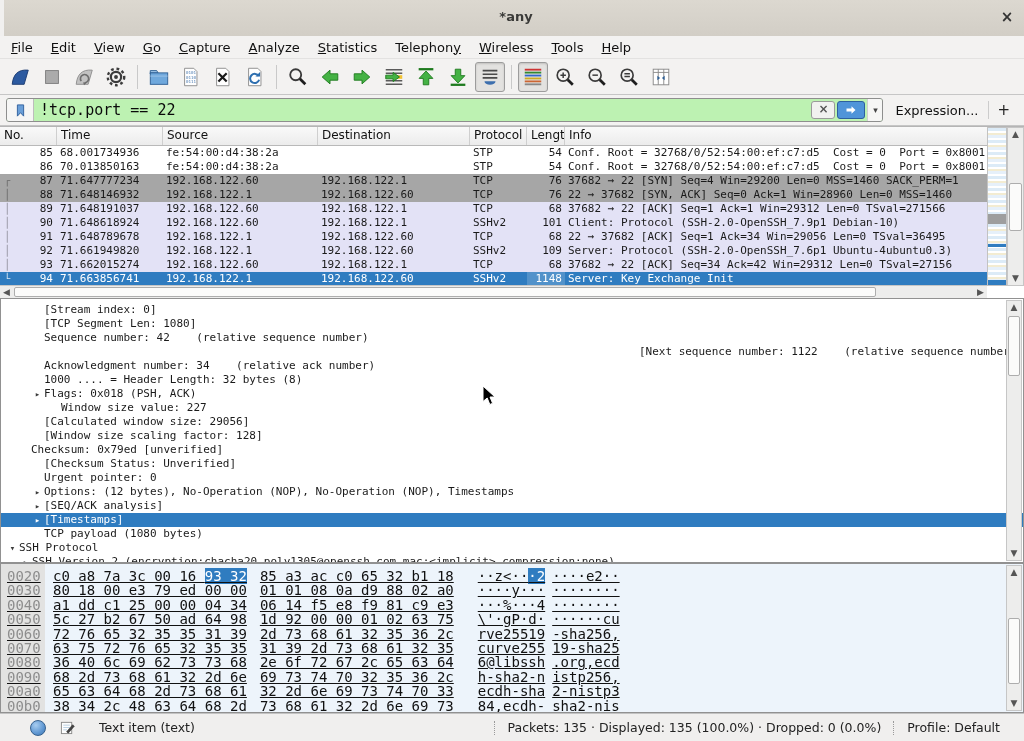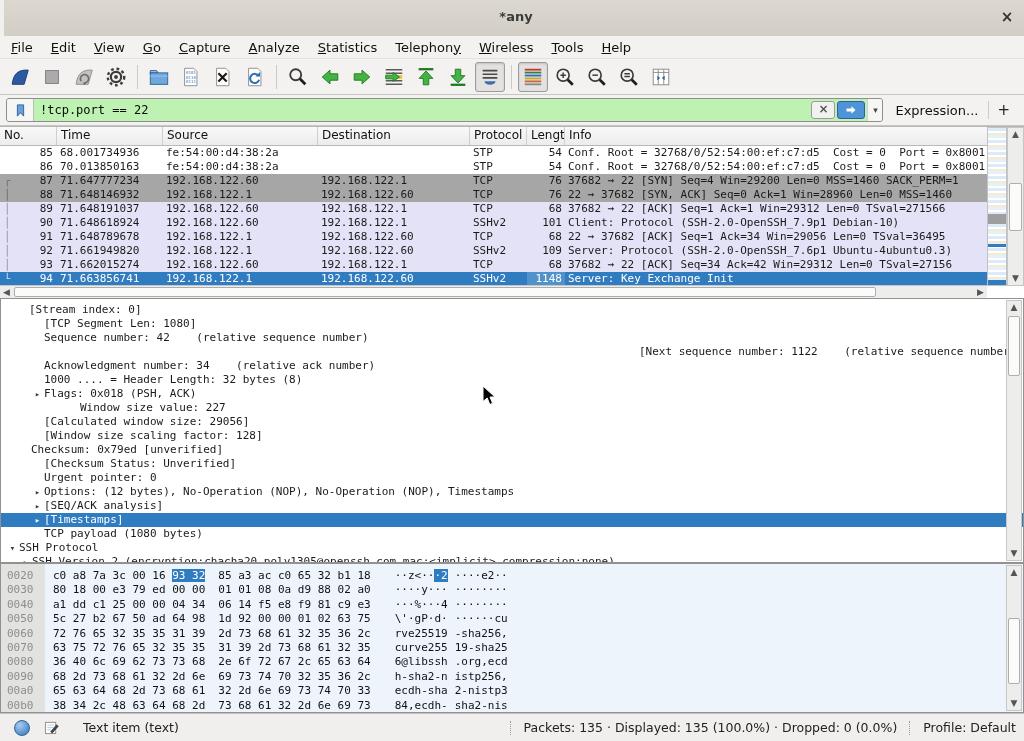--- a/index.html
+++ b/index.html
@@ -31,21 +31,21 @@
 
   
   .filterbar{position:absolute;left:0;top:95px;width:1024px;height:31px;background:#f3f2f1;
     border-bottom:1px solid #c6c6c6;display:flex;align-items:center;padding:0 6px;box-sizing:border-box;}
   .filter-widget{display:flex;align-items:center;height:22px;flex:1;
     border:1px solid #8e8e8e;border-radius:3px;overflow:hidden;background:#bdf2b2;}
   .fw-bookmark{width:26px;height:22px;background:#f6f6f5;border-right:1px solid #bdbdbd;
     display:flex;align-items:center;justify-content:center;}
   .fw-bookmark svg{width:15px;height:15px;}
   .filter-input{flex:1;height:20px;border:none;outline:none;background:transparent;
-    font-family:"DejaVu Sans Mono","Liberation Mono",monospace;font-size:12px;padding:0 6px;color:#0a0a0a;}
+    font-family:"DejaVu Sans Mono","Liberation Mono",monospace;font-size:15px;padding:0 6px;color:#0a0a0a;}
   .fw-clear{width:22px;height:16px;margin:0 2px;border:1px solid #9a9a9a;border-radius:3px;background:#f1f1f0;
     color:#555;font-size:12px;font-weight:bold;text-align:center;line-height:14px;}
   .fw-apply{width:26px;height:16px;margin-right:2px;border:1px solid #2d5f9e;border-radius:3px;background:#4f94d9;
     display:flex;align-items:center;justify-content:center;}
   .fw-apply svg{width:14px;height:12px;}
   .fw-caret{width:14px;height:22px;background:#f6f6f5;border-left:1px solid #cfcfcf;
     font-size:9px;color:#444;text-align:center;line-height:22px;}
   .expr-label{margin:0 10px 0 12px;font-size:13px;color:#111;}
   .expr-sep{width:1px;height:18px;background:#cccccc;}
   .add-btn{margin:0 8px;font-size:15px;color:#222;}
@@ -105,31 +105,31 @@
   .drow{height:14px;line-height:14px;font-size:11px;white-space:pre;
     font-family:"DejaVu Sans Mono","Liberation Mono",monospace;display:flex;}
   .drow .ar{width:13px;display:inline-block;color:#3c3c3c;font-size:9px;text-align:center;flex:none;}
   .drow.sel{background:#2f7cc0;color:#fff;width:100%;}
   .drow.sel .ar{color:#fff;}
 
   
   .hexpane{position:absolute;left:0;top:563px;width:1024px;height:150px;background:#edf4fb;
     border:1px solid #919191;box-sizing:border-box;overflow:hidden;padding-top:5px;}
   .hexpane .offstrip{position:absolute;left:0;top:0;bottom:0;width:44px;background:#e2e2e1;}
-  .xrow{position:relative;height:14.4px;line-height:14.4px;font-size:11px;white-space:pre;display:flex;
-    font-family:"DejaVu Sans Mono","Liberation Mono",monospace;color:#111;}
+  .xrow{position:relative;height:14.4px;line-height:14.4px;font-size:14px;white-space:pre;display:flex;
+    font-family:"DejaVu Sans Mono","Liberation Mono",monospace;color:#111;text-decoration:underline;}
   .xoff{width:38px;padding-left:6px;color:#8d8d8d;flex:none;}
   .xh1{margin-left:8px;} .xh2{margin-left:13px;}
   .xa1{margin-left:24px;} .xa2{margin-left:7px;}
   .hl{background:#2f7cc0;color:#fff;}
 
   
   .statusbar{position:absolute;left:0;top:713px;width:1024px;height:28px;background:#f0efee;
     border-top:1px solid #c2c2c2;display:flex;align-items:center;font-size:12.5px;
-    box-sizing:border-box;padding:0 8px;color:#222;}
+    box-sizing:border-box;padding:0 24px;color:#222;}
   .expert-dot{width:14px;height:14px;border-radius:50%;margin:0 6px 0 6px;
     background:radial-gradient(circle at 35% 30%,#a8cdf0,#5f97d2 60%,#3f74ad);border:1px solid #35618f;}
   .note-icon{width:15px;height:15px;margin:0 10px 0 8px;}
   .status-hint{margin-left:14px;}
   .spacer{flex:1;}
   .stat-sep{width:1px;height:14px;border-left:1px dotted #9a9a9a;margin:0 12px;}
   .cursor{position:absolute;left:482px;top:385px;z-index:50;}
 </style>
 </head>
 <body>
@@ -343,28 +343,28 @@
     </div>
     <div class="list-hscroll">
       <div class="arr al">◀</div>
       <div class="thumb"></div>
       <div class="arr ar">▶</div>
     </div>
   </div>
 
   <div class="detailpane">
     <div id="detail-rows">
-        <div class="drow" style="padding-left: 15px;"><span class="ar"></span><span>[Stream index: 0]</span></div>
+        <div class="drow" style="padding-left: 30px;"><span class="ar"></span><span>[Stream index: 0]</span></div>
         <div class="drow" style="padding-left: 30px;"><span class="ar"></span><span>[TCP Segment Len: 1080]</span></div>
         <div class="drow" style="padding-left: 30px;"><span class="ar"></span><span>Sequence number: 42    (relative sequence number)</span></div>
         <div class="drow" style="padding-left: 30px; justify-content: space-between;"><span class="ar"></span><span>[Next sequence number: 1122    (relative sequence number)]</span></div>
         <div class="drow" style="padding-left: 30px;"><span class="ar"></span><span>Acknowledgment number: 34    (relative ack number)</span></div>
         <div class="drow" style="padding-left: 30px;"><span class="ar"></span><span>1000 .... = Header Length: 32 bytes (8)</span></div>
         <div class="drow" style="padding-left: 30px;"><span class="ar">▸</span><span>Flags: 0x018 (PSH, ACK)</span></div>
-        <div class="drow" style="padding-left: 18px; margin-left: 48px;"><span class="ar"></span><span>Window size value: 227</span></div>
+        <div class="drow" style="padding-left: 47px;"><span class="ar"></span><span>Window size value: 227</span></div>
         <div class="drow" style="padding-left: 30px;"><span class="ar"></span><span>[Calculated window size: 29056]</span></div>
         <div class="drow" style="padding-left: 30px;"><span class="ar"></span><span>[Window size scaling factor: 128]</span></div>
         <div class="drow" style="padding-left: 30px; flex-direction: column;"><span class="ar"></span><span>Checksum: 0x79ed [unverified]</span></div>
         <div class="drow" style="padding-left: 30px;"><span class="ar"></span><span>[Checksum Status: Unverified]</span></div>
         <div class="drow" style="padding-left: 30px;"><span class="ar"></span><span>Urgent pointer: 0</span></div>
         <div class="drow" style="padding-left: 30px;"><span class="ar">▸</span><span>Options: (12 bytes), No-Operation (NOP), No-Operation (NOP), Timestamps</span></div>
         <div class="drow" style="padding-left: 30px;"><span class="ar">▸</span><span>[SEQ/ACK analysis]</span></div>
         <div class="drow sel" style="padding-left: 30px;"><span class="ar">▸</span><span>[Timestamps]</span></div>
         <div class="drow" style="padding-left: 30px;"><span class="ar"></span><span>TCP payload (1080 bytes)</span></div>
         <div class="drow" style="padding-left: 5px;"><span class="ar">▾</span><span>SSH Protocol</span></div>

